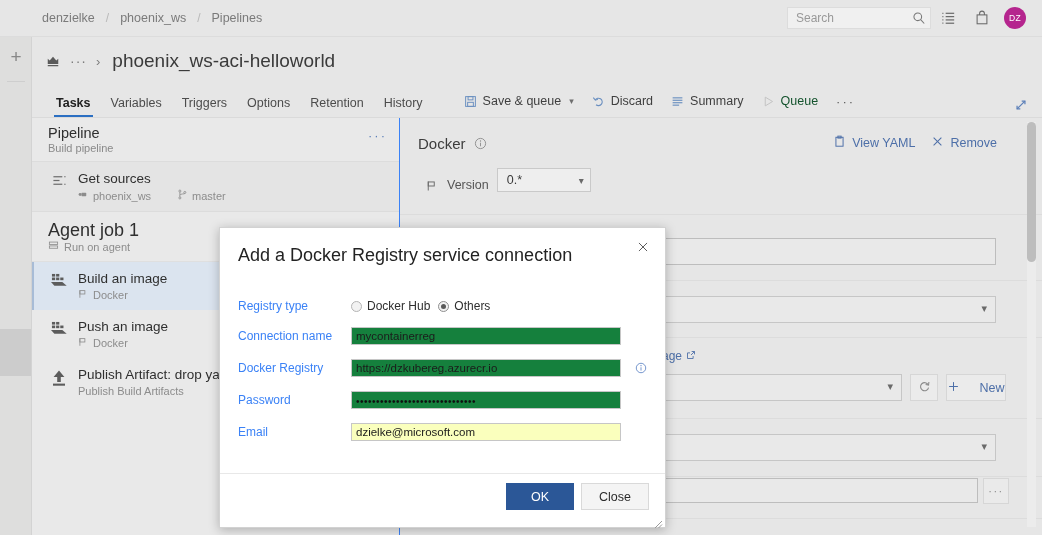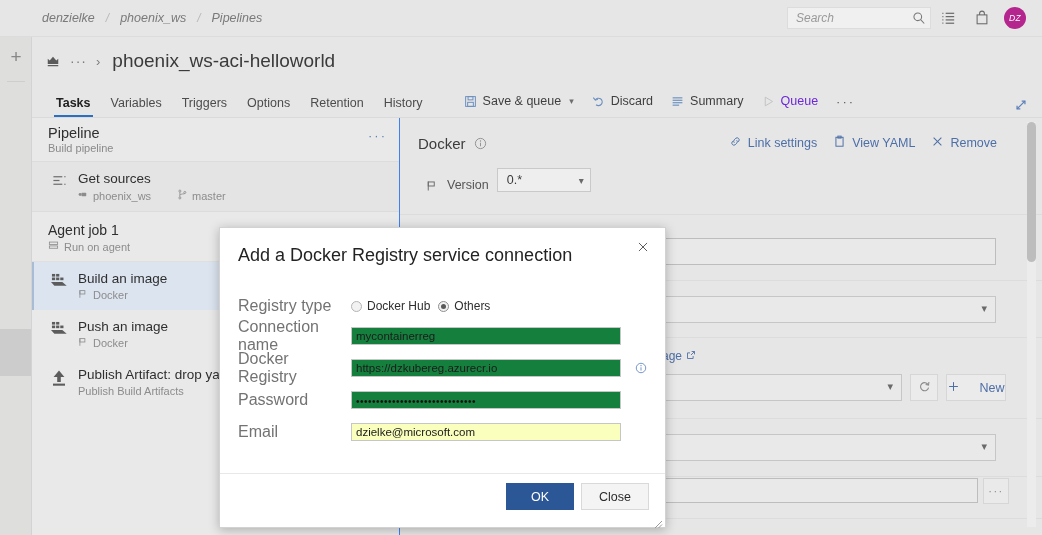--- a/index.html
+++ b/index.html
@@ -11,21 +11,21 @@
     background: #f2f2f2;
     color: #333;
     -webkit-font-smoothing: antialiased;
   }
   .app { position: relative; width: 1042px; height: 535px; background: #e6e6e6; }
 
   
   .topbar {
     position: absolute; left: 0; top: 0; width: 1042px; height: 37px;
     background: #e6e6e6; border-bottom: 1px solid #dcdcdc;
-    display: flex; align-items: center; font-style: italic;
+    display: flex; align-items: center;
   }
   .breadcrumb { display: flex; align-items: center; margin-left: 40px; font-size: 12.5px; color: #7a7a7a; }
   .breadcrumb .crumb { padding: 0 2px; cursor: pointer; }
   .breadcrumb .sep { padding: 0 9px; color: #b9b9b9; font-size: 12px; }
 
   .topright { margin-left: auto; display: flex; align-items: center; gap: 0px; padding-right: 10px; }
   .searchbox {
     width: 144px; height: 22px; background: #f0f0f0; border: 1px solid #dcdcdc;
     display: flex; align-items: center; padding: 0 4px 0 8px; position: relative;
   }
@@ -74,21 +74,21 @@
   .tab.active { color: #202020; font-weight: bold; }
   .tab.active::after {
     content:''; position: absolute; left: 8px; right: 8px; bottom: 0; height: 2px; background: #2b6fc2;
   }
   .cmds { display: flex; align-items: center; margin-left: 22px; padding-bottom: 5px; }
   .cmd {
     display: flex; align-items: center; gap: 6px; font-size: 12.5px; color: #3f3f3f;
     padding: 0 9px; height: 22px; cursor: pointer; margin-top: 44px;
   }
   .cmd .gl { color: #6a8fc0; display: flex; }
-  .cmd.disabled { color: #6d28d9; cursor: default; }
+  .cmd.disabled { color: #14532d; cursor: default; }
   .cmd.disabled .gl { color: #c2c2c2; }
   .cmd .caret { color: #6e6e6e; font-size: 9px; margin-left: 2px; }
   .cmd.more { letter-spacing: 2px; color: #5c5c5c; font-size: 13px; }
   .expand { margin-left: auto; padding: 0 14px 5px 0; color: #5b7fb8; cursor: pointer; display:flex; }
 
   
   .taskpane {
     position: absolute; left: 32px; top: 118px; width: 368px; height: 417px;
     background: #e9e9e9; border-right: 1px solid #3b82f6; overflow: hidden;
   }
@@ -101,21 +101,21 @@
   .tp-head .dots { position: absolute; right: 12px; top: 10px; color: #5b7fb8; letter-spacing: 2px; font-size: 13px; cursor: pointer; }
 
   .tp-row { display: flex; align-items: flex-start; padding: 9px 12px 9px 16px; position: relative; cursor: pointer; }
   .tp-row .ic { width: 22px; flex: none; color: #6d6d6d; display: flex; align-items: center; justify-content: center; padding-top: 2px; }
   .tp-row .tx { margin-left: 8px; }
   .tp-row .n1 { font-size: 13.5px; color: #2f2f2f; line-height: 16px; }
   .tp-row .n2 { font-size: 11px; color: #8c8c8c; margin-top: 2px; display: flex; align-items: center; gap: 5px; }
   .tp-row .n2 .sub { display: flex; align-items: center; gap: 4px; }
   .sources { border-bottom: 1px solid #dcdcdc; background: #e4e4e4; }
   .jobhead { border-bottom: 1px solid #dfdfdf; padding-top: 10px; padding-bottom: 8px; }
-  .jobhead .n1 { font-size: 14px; }
+  .jobhead .n1 { font-size: 18px; }
   .task.selected { background: #dbe4ef; border-left: 2px solid #a8bcd6; padding-left: 14px; }
 
   
   .detail {
     position: absolute; left: 400px; top: 118px; width: 642px; height: 417px;
     background: #e6e6e6; overflow: hidden;
   }
   .dt-head { padding: 14px 16px 0 18px; display: flex; align-items: center; }
   .dt-head .dtitle { font-size: 15px; color: #3d3d3d; }
   .dt-head .infoi { margin-left: 8px; color: #8a8a8a; display:flex; }
@@ -156,21 +156,21 @@
     background: #fff; box-shadow: 0 2px 10px rgba(0,0,0,.25); border: 1px solid #d2d2d2;
   }
   .modal .mclose {
     position: absolute; right: 11px; top: 8px; width: 22px; height: 22px;
     display: flex; align-items: center; justify-content: center;
     color: #4a4a4a; font-size: 15px; cursor: pointer;
   }
   .modal .mtitle { font-size: 18px; color: #232323; padding: 17px 0 0 18px; font-weight: 400; }
   .mform { padding: 30px 0 0 18px; }
   .mrow { display: flex; align-items: center; margin-bottom: 10px; height: 20px; }
-  .mrow .lb { width: 113px; font-size: 16px; color: #737373; flex: none; }
+  .mrow .lb { width: 113px; font-size: 12px; color: #3b82f6; flex: none; }
   .mrow .fld {
     width: 270px; height: 18px; border: 1px solid #c6c6c6; background: #15803d;
     font-size: 11.5px; color: #1b1b1b; padding: 0 4px; line-height: 17px;
     font-family: "Liberation Sans", sans-serif; white-space: nowrap; overflow: hidden;
   }
   .mrow .fld.autofill { background: #faffbd; border-color: #c6c6c6; }
   .mrow .fld.pw { letter-spacing: .5px; font-size: 10px; color: #111; line-height: 19px; }
   .mrow .minfo { margin-left: 14px; color: #5b82c4; display: flex; }
   .radios { display: flex; align-items: center; gap: 8px; font-size: 12px; color: #2e2e2e; }
   .radios .rg { display: flex; align-items: center; gap: 5px; cursor: pointer; }
@@ -444,29 +444,20 @@
         <svg viewBox="0 0 16 16" width="13" height="13" fill="none" stroke="currentColor" stroke-width="1.1">
           <circle cx="8" cy="8" r="6.3"></circle>
             <line x1="8" y1="7" x2="8" y2="11.4"></line>
             <circle cx="8" cy="4.9" r=".8" fill="currentColor" stroke="none"></circle>
         </svg>
       </span>
       <div class="dt-acts">
         <div class="dt-act">
           <span>
             <svg viewBox="0 0 16 16" width="13" height="13" fill="none" stroke="currentColor" stroke-width="1.2">
-              <path d="M6.5 9.5 a2.6 2.6 0 0 1 0-3.6 l2-2 a2.6 2.6 0 0 1 3.6 3.6 l-1 1"></path>
-              <path d="M9.5 6.5 a2.6 2.6 0 0 1 0 3.6 l-2 2 a2.6 2.6 0 0 1-3.6-3.6 l1-1"></path>
-            </svg>
-          </span>
-          <span>Link settings</span>
-        </div>
-        <div class="dt-act">
-          <span>
-            <svg viewBox="0 0 16 16" width="13" height="13" fill="none" stroke="currentColor" stroke-width="1.2">
               <rect x="3.6" y="2.8" width="8.8" height="11"></rect>
                 <rect x="6" y="1.4" width="4" height="2.4"></rect>
             </svg>
           </span>
           <span>View YAML</span>
         </div>
         <div class="dt-act">
           <span>
             <svg viewBox="0 0 16 16" width="13" height="13" fill="none" stroke="currentColor" stroke-width="1.3">
               <line x1="3.2" y1="3.2" x2="12.8" y2="12.8"></line>

